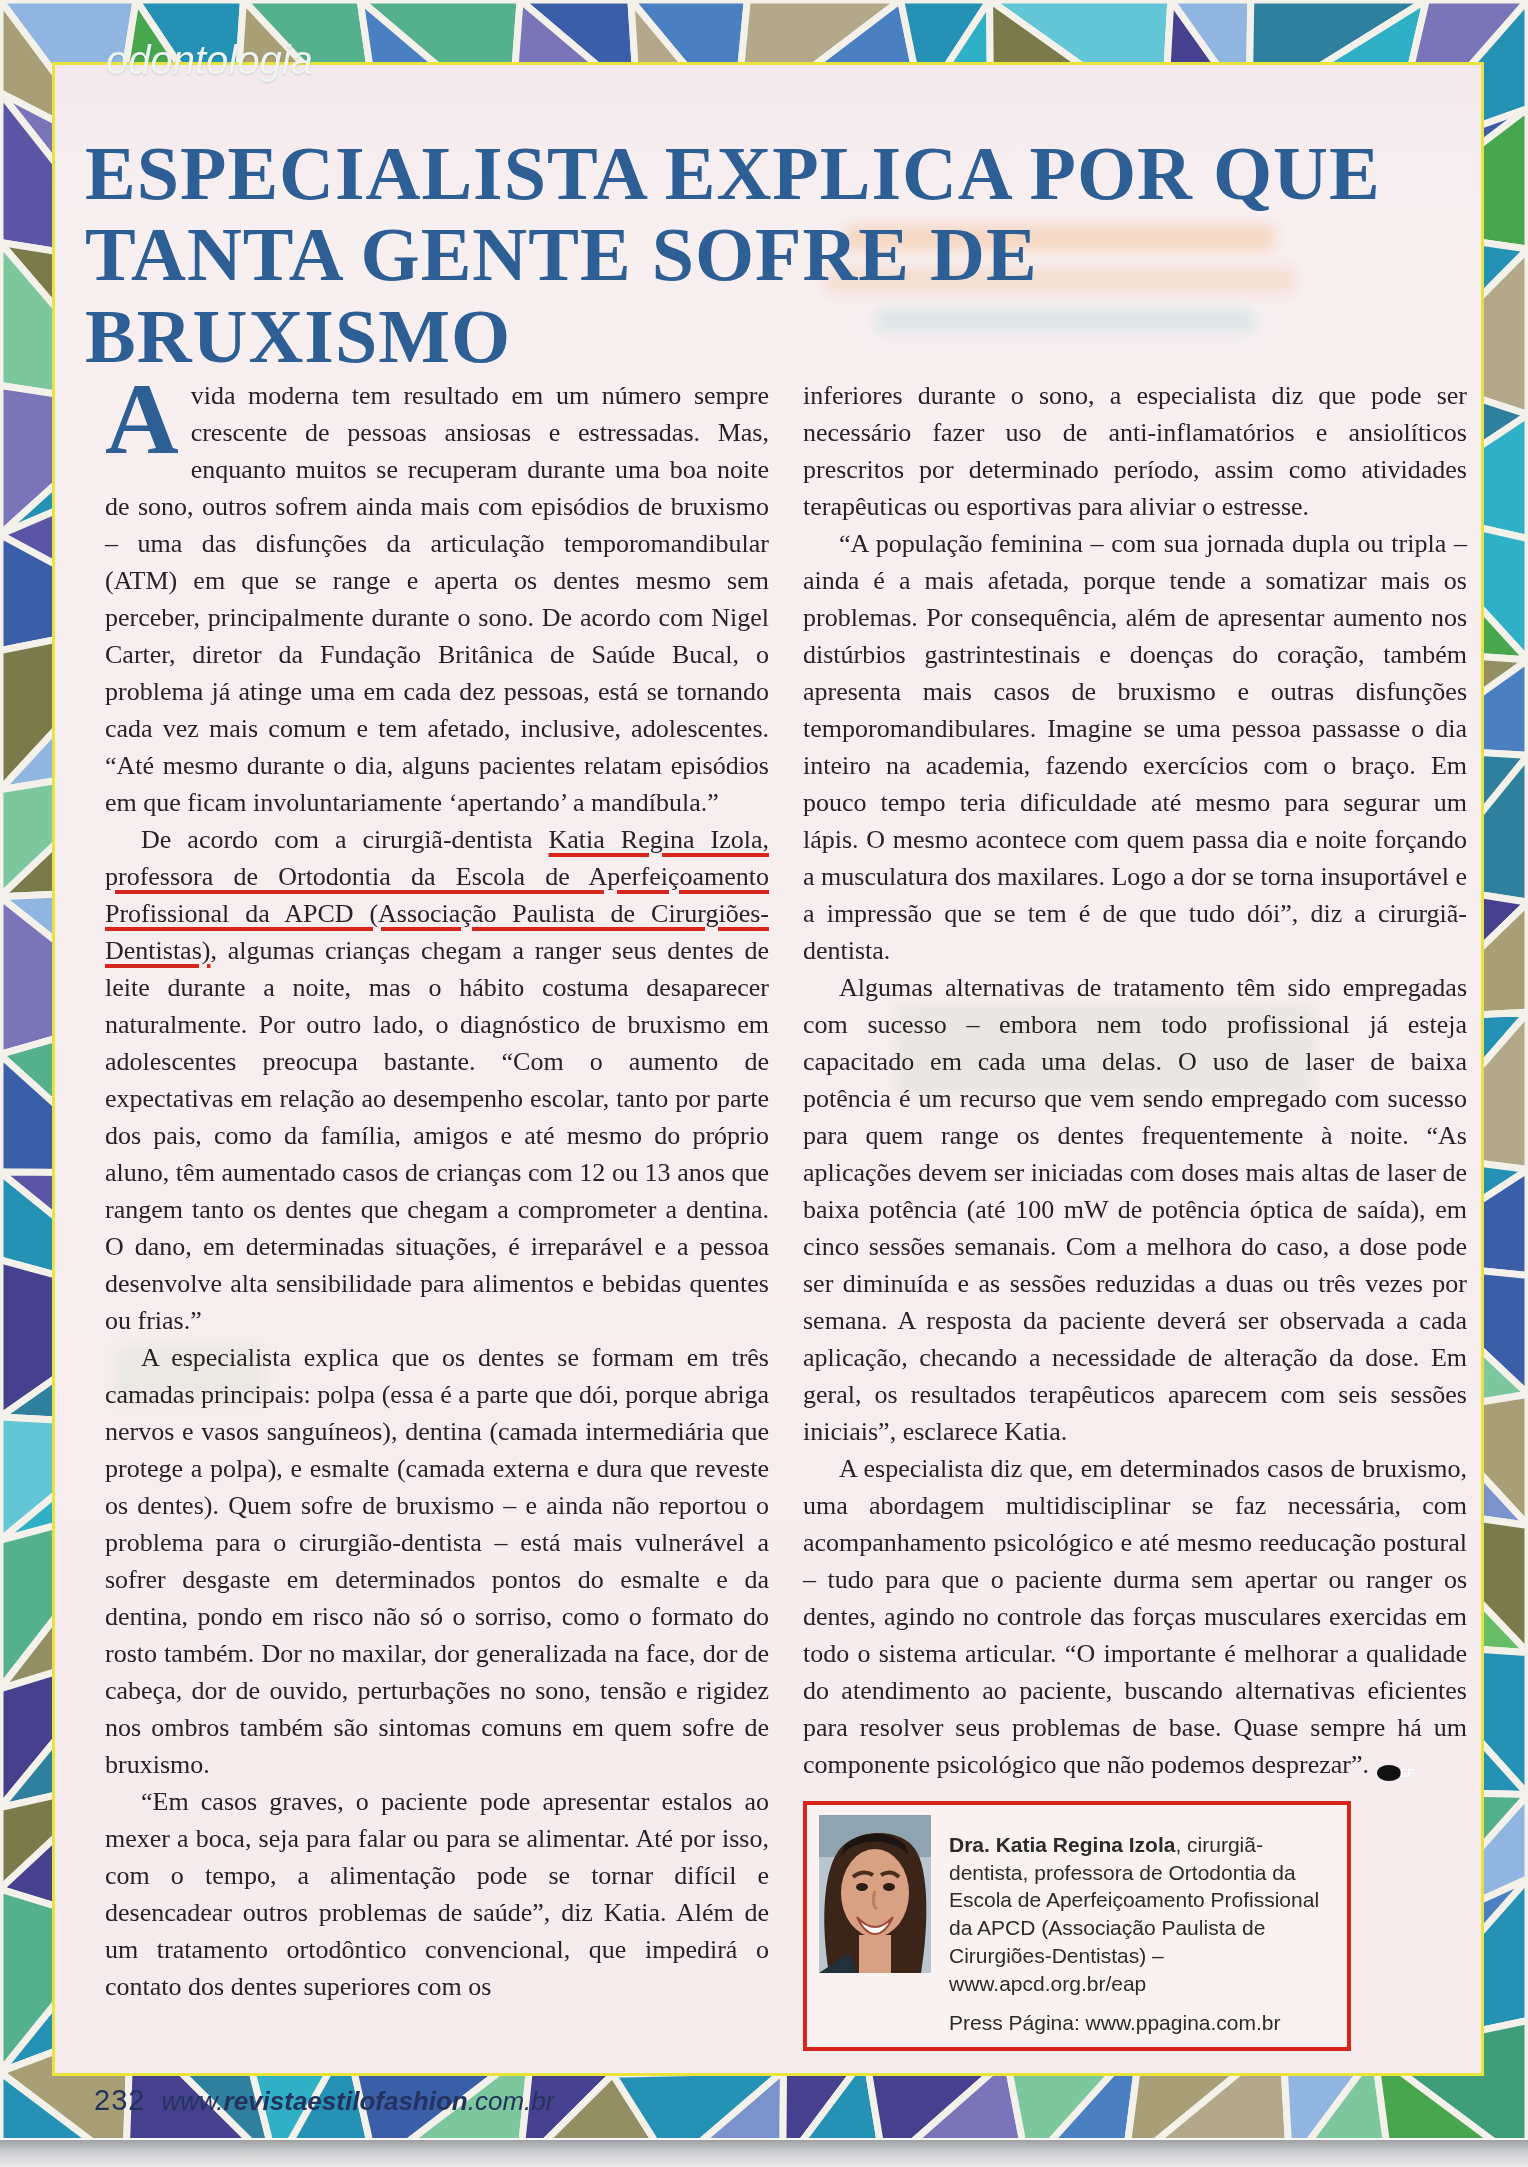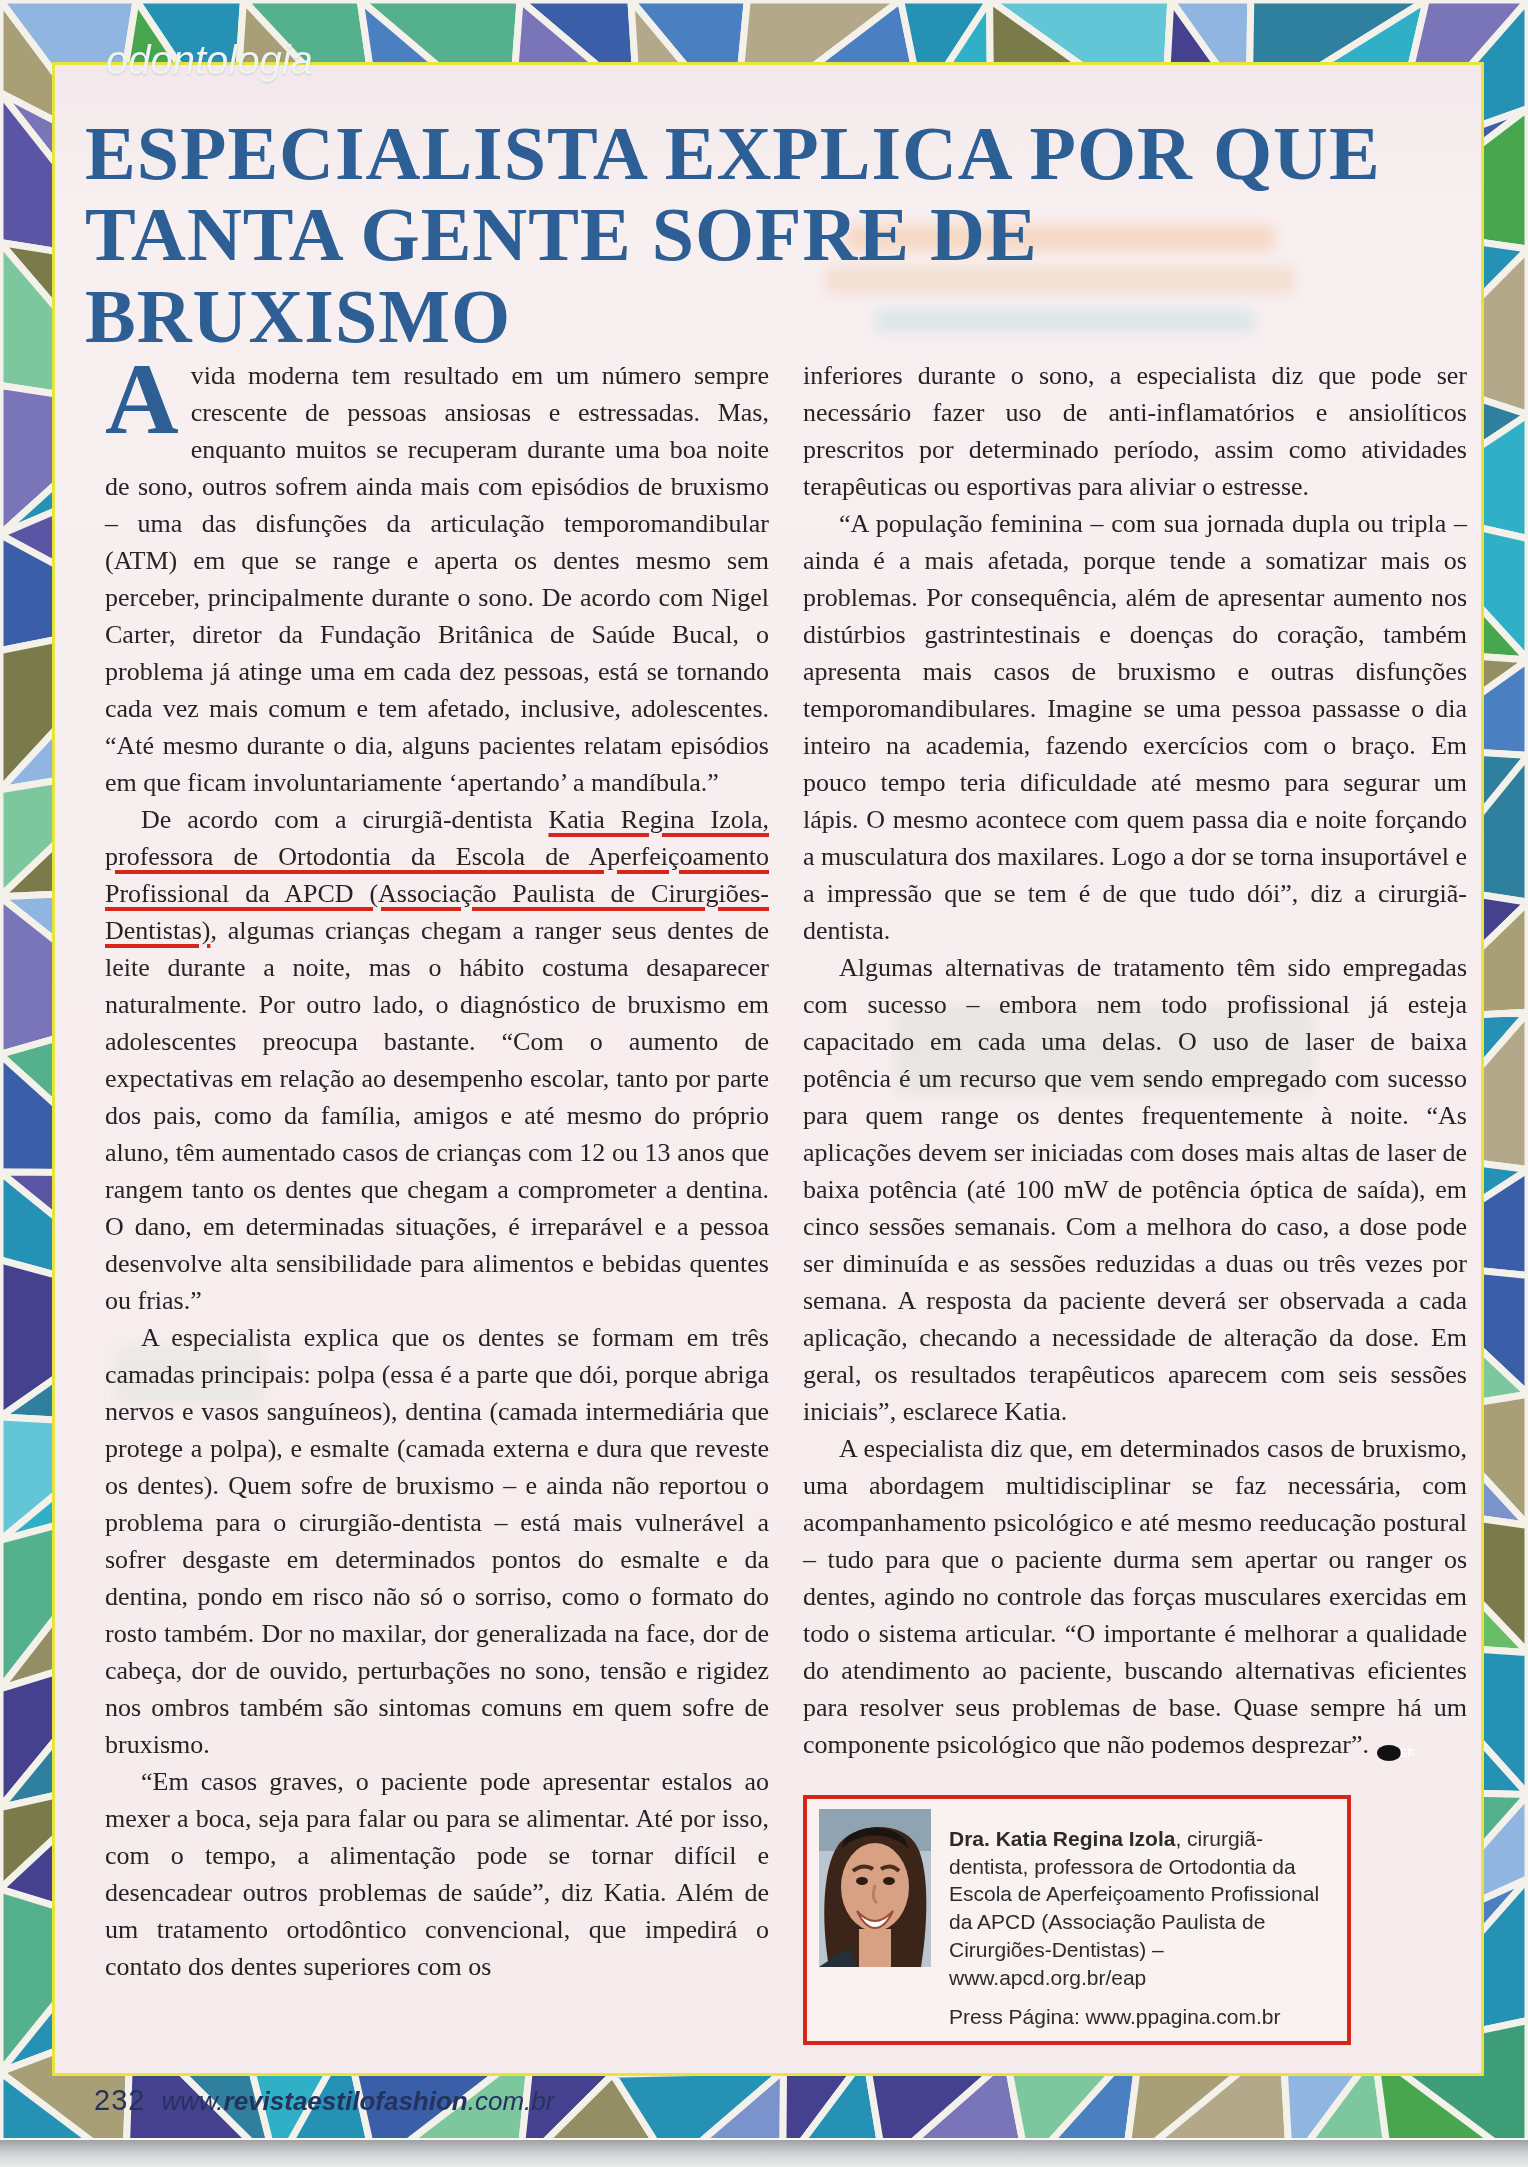--- a/index.html
+++ b/index.html
@@ -26,21 +26,21 @@
   .ghost{position:absolute;z-index:0;filter:blur(7px);border-radius:6px;}
   
   .section-label{
     position:absolute;left:106px;top:38px;z-index:3;color:#eef4f2;
     font-family:"Liberation Sans",sans-serif;font-style:italic;font-size:40px;
     text-shadow:0 1px 2px rgba(0,0,0,.15);
   }
   .headline{
     font-family:"Liberation Serif",serif;font-weight:bold;color:#2d5e94;
     font-size:76px;line-height:1.07;letter-spacing:1px;
-    margin:48px 0 0 -20px;
+    margin:68px 0 0 -20px;
   }
   .subtitle{
     font-family:"Liberation Serif",serif;font-style:italic;font-size:40px;
     color:#2b2326;margin:16px 0 4px -20px;letter-spacing:.3px;
   }
   .byline{
     font-family:"Liberation Sans",sans-serif;font-size:21px;color:#403c3e;
     margin:4px 0 20px -18px;
   }
   
@@ -58,21 +58,21 @@
     float:left;font-family:"Liberation Serif",serif;font-weight:bold;
     font-size:102px;line-height:76px;color:#2d5e94;padding:4px 12px 0 0;
   }
   .end-mark{
     display:inline-flex;width:24px;height:16px;border-radius:50%;background:#111;
     color:#fff;font-family:"Liberation Sans",sans-serif;font-size:11px;font-weight:bold;
     align-items:center;justify-content:center;vertical-align:-4px;margin-left:8px;
   }
   
   .bio{
-    margin-top:32px;width:548px;box-sizing:border-box;
+    margin-top:18px;width:548px;box-sizing:border-box;
     border:4px solid #d6251a;background:#f9f2f1;
     display:flex;gap:18px;padding:10px 12px;
   }
   .bio-photo{width:112px;height:158px;flex:none;}
   .bio-text{
     font-family:"Liberation Sans",sans-serif;font-size:21px;line-height:1.32;
     color:#2b2b2b;padding-top:16px;text-align:left;
   }
   .bio-name{font-weight:bold;}
   .press{margin-top:12px;}

